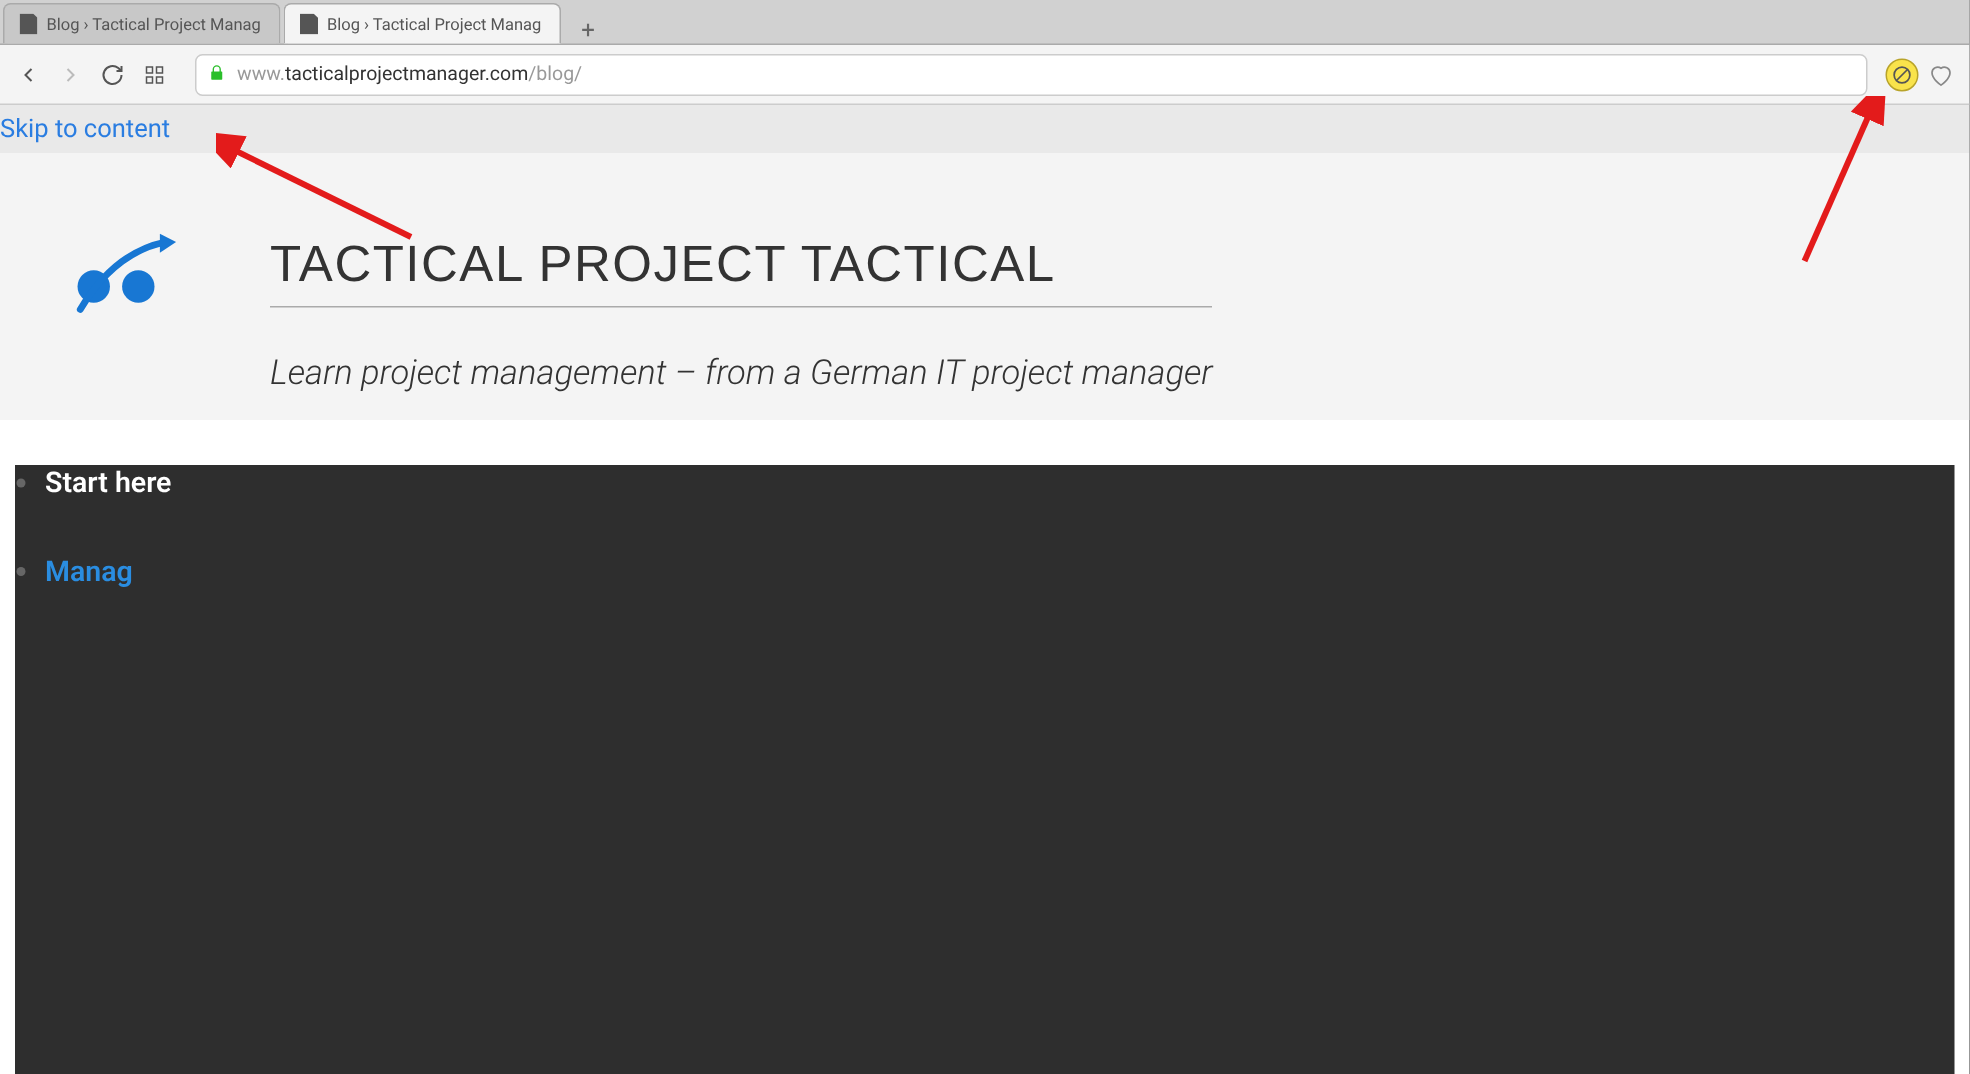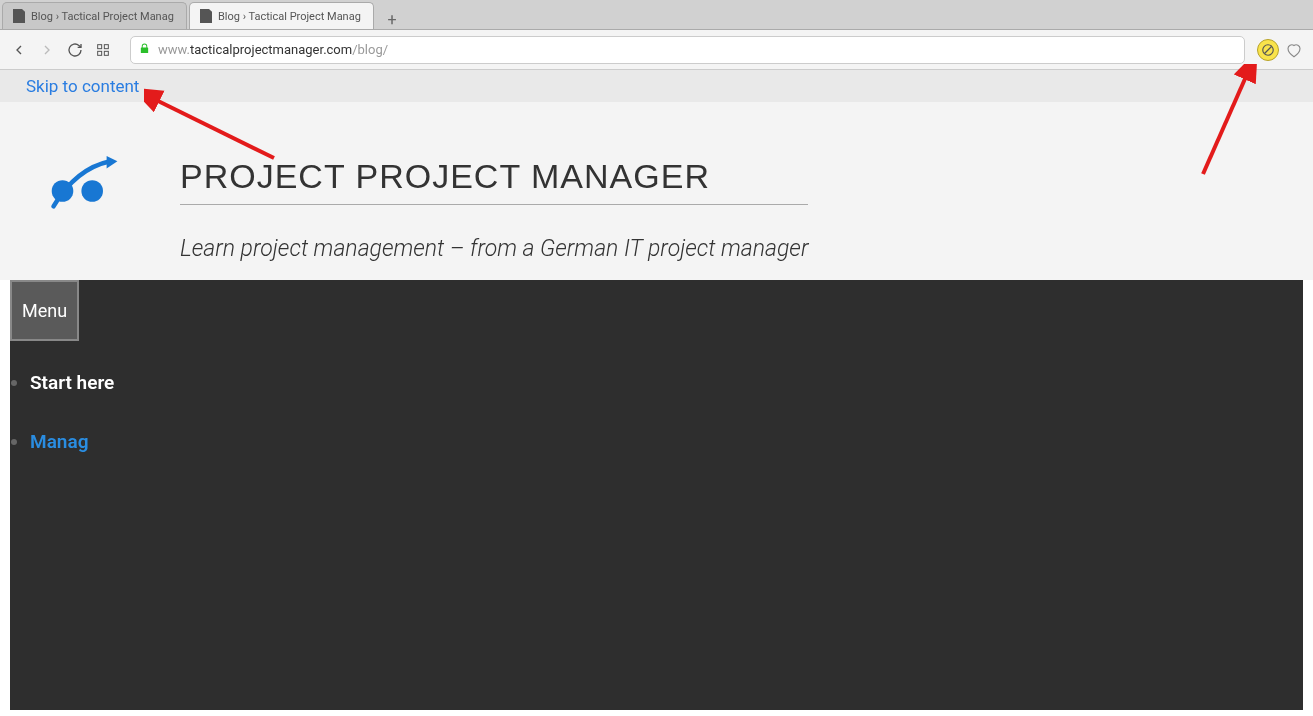--- a/index.html
+++ b/index.html
@@ -125,21 +125,21 @@
     }
     .adblock-btn svg { width: 14px; height: 14px; stroke: #555; fill: none; stroke-width: 2; }
     .heart-btn svg { width: 18px; height: 18px; stroke: #888; fill: none; stroke-width: 1.5; }
 
     
     .page {
       position: relative;
     }
     .skip-bar {
       background: #e9e9e9;
-      padding: 6px 26px;
+      padding: 6px 0;
     }
     .skip-link {
       color: #2a7de1;
       font-size: 17px;
       text-decoration: none;
     }
     .site-header {
       background: #f4f4f4;
       padding: 20px 10px 18px 10px;
       display: flex;
@@ -317,27 +317,26 @@
   <div class="site-header">
     <div class="logo">
       <svg viewBox="0 0 100 70">
         <circle cx="25" cy="45" r="12" fill="#1877d3"></circle>
         <circle cx="58" cy="45" r="12" fill="#1877d3"></circle>
         <path d="M15 62 Q40 20 78 12" fill="none" stroke="#1877d3" stroke-width="5" stroke-linecap="round"></path>
         <polygon points="74,6 86,12 74,20" fill="#1877d3"></polygon>
       </svg>
     </div>
     <div class="title-block">
-      <h1 class="site-title">PROJECT PROJECT MANAGER</h1>
+      <h1 class="site-title">TACTICAL PROJECT TACTICAL</h1>
       <p class="tagline">Learn project management – from a German IT project manager</p>
     </div>
   </div>
 
   <div class="nav-area">
-    <div class="menu-btn">Menu</div>
     <ul class="menu-list">
       <li>
         <a href="#">Start here</a>
       </li>
       <li>
         <a href="#" class="active">Manag</a>
       </li>
     </ul>
   </div>
 </div>

